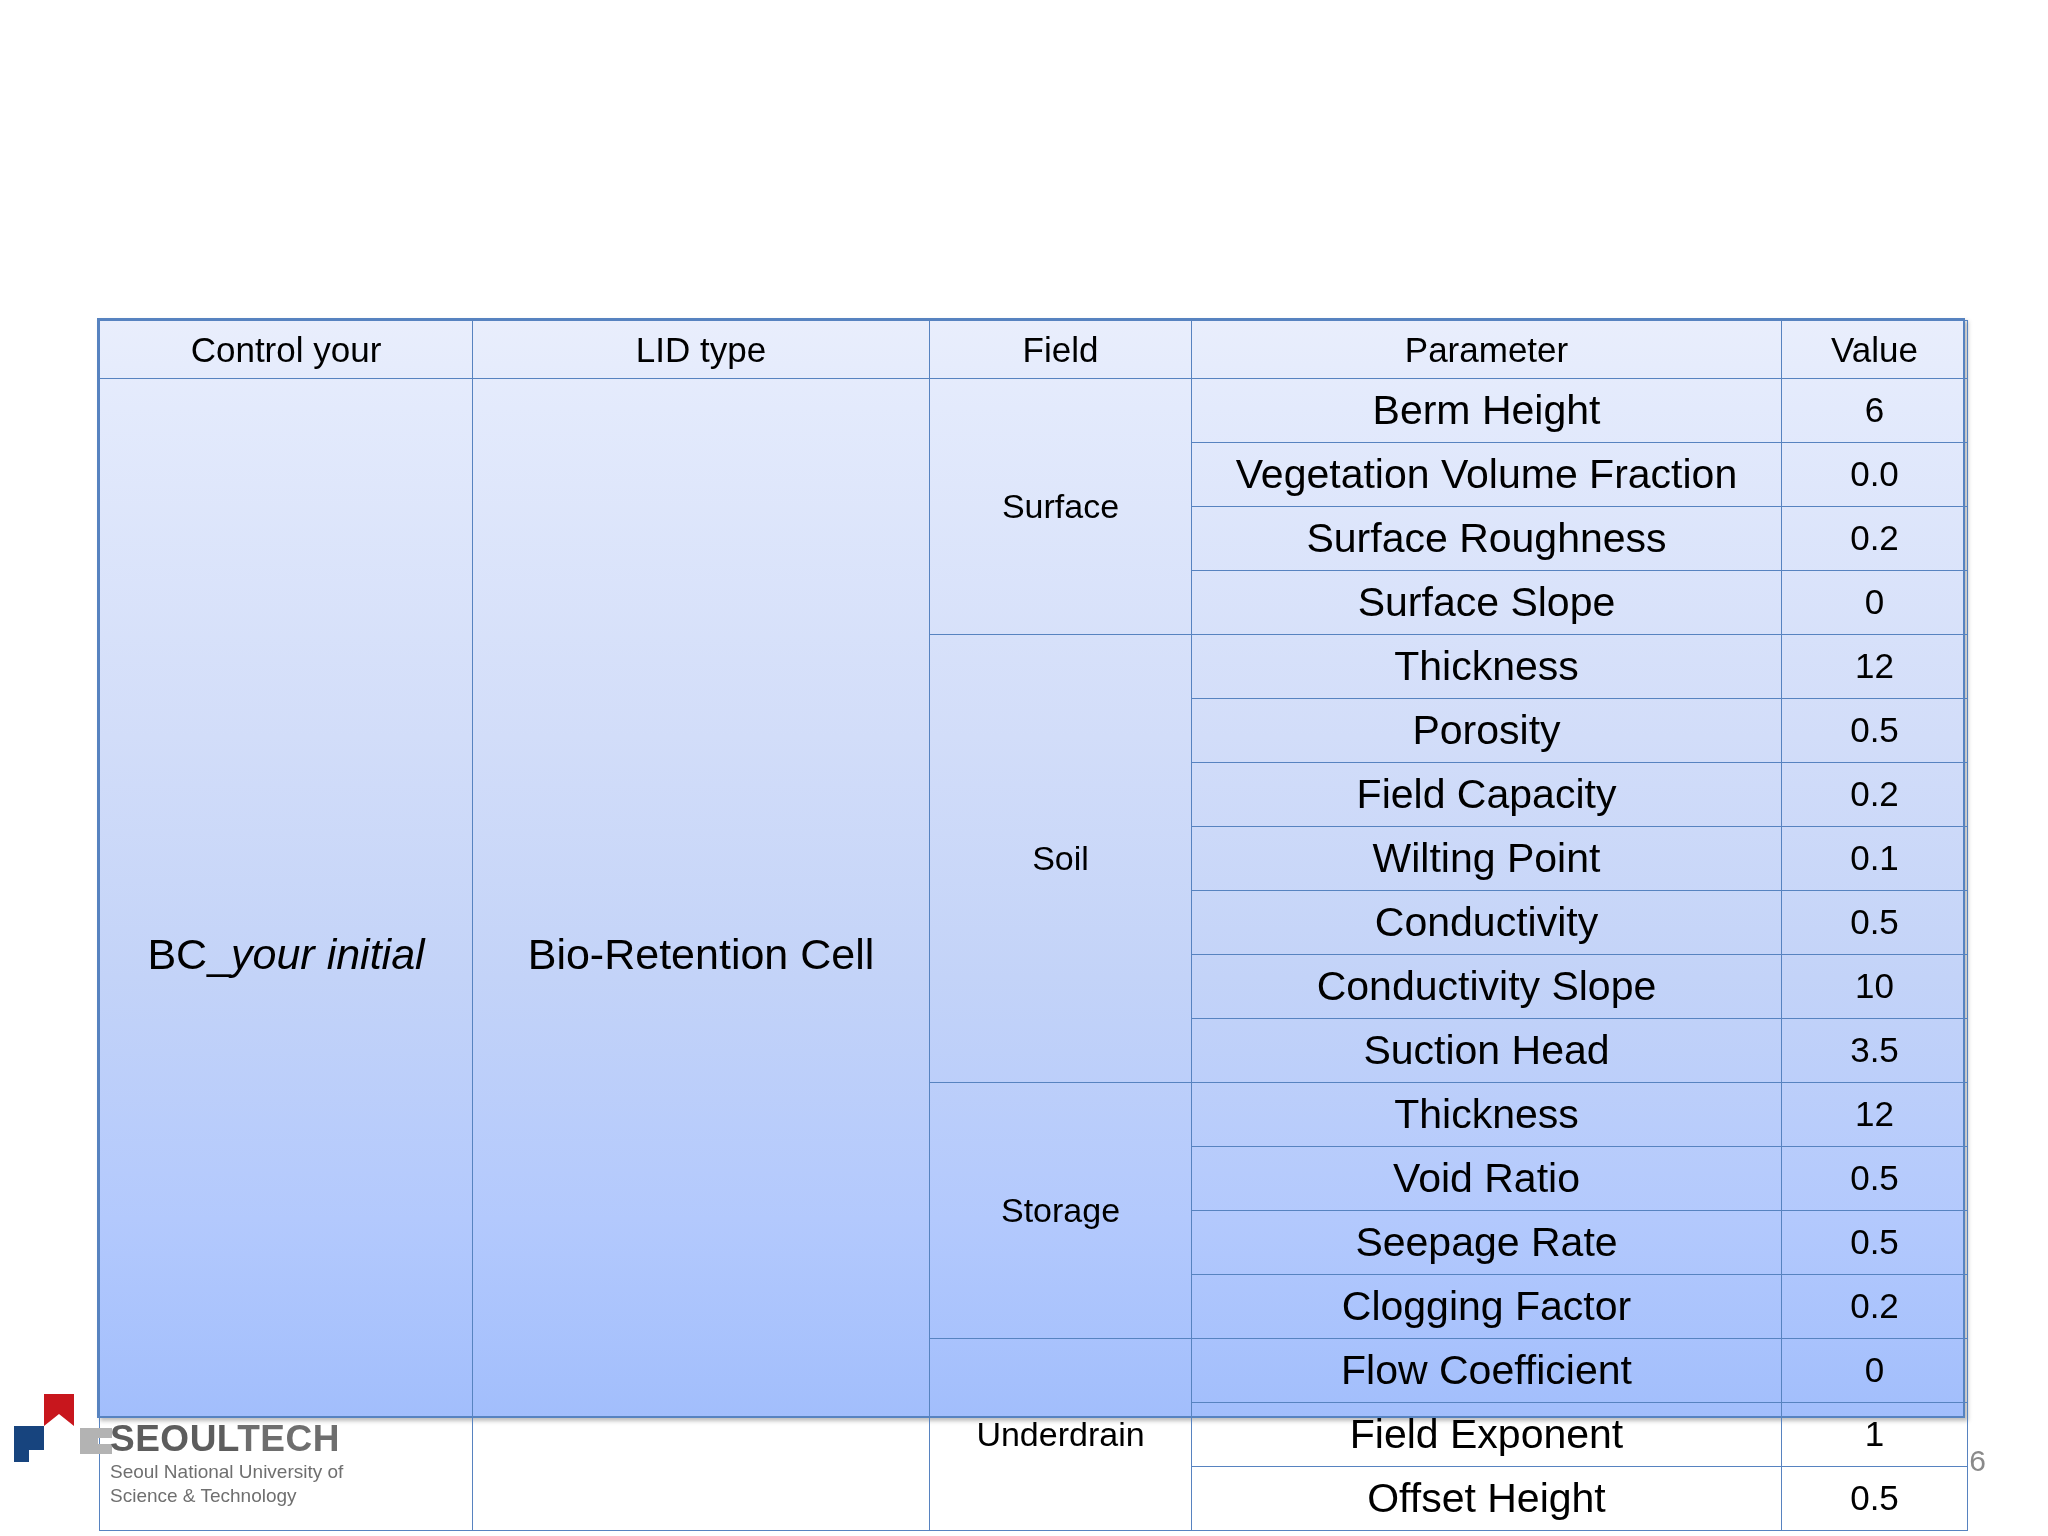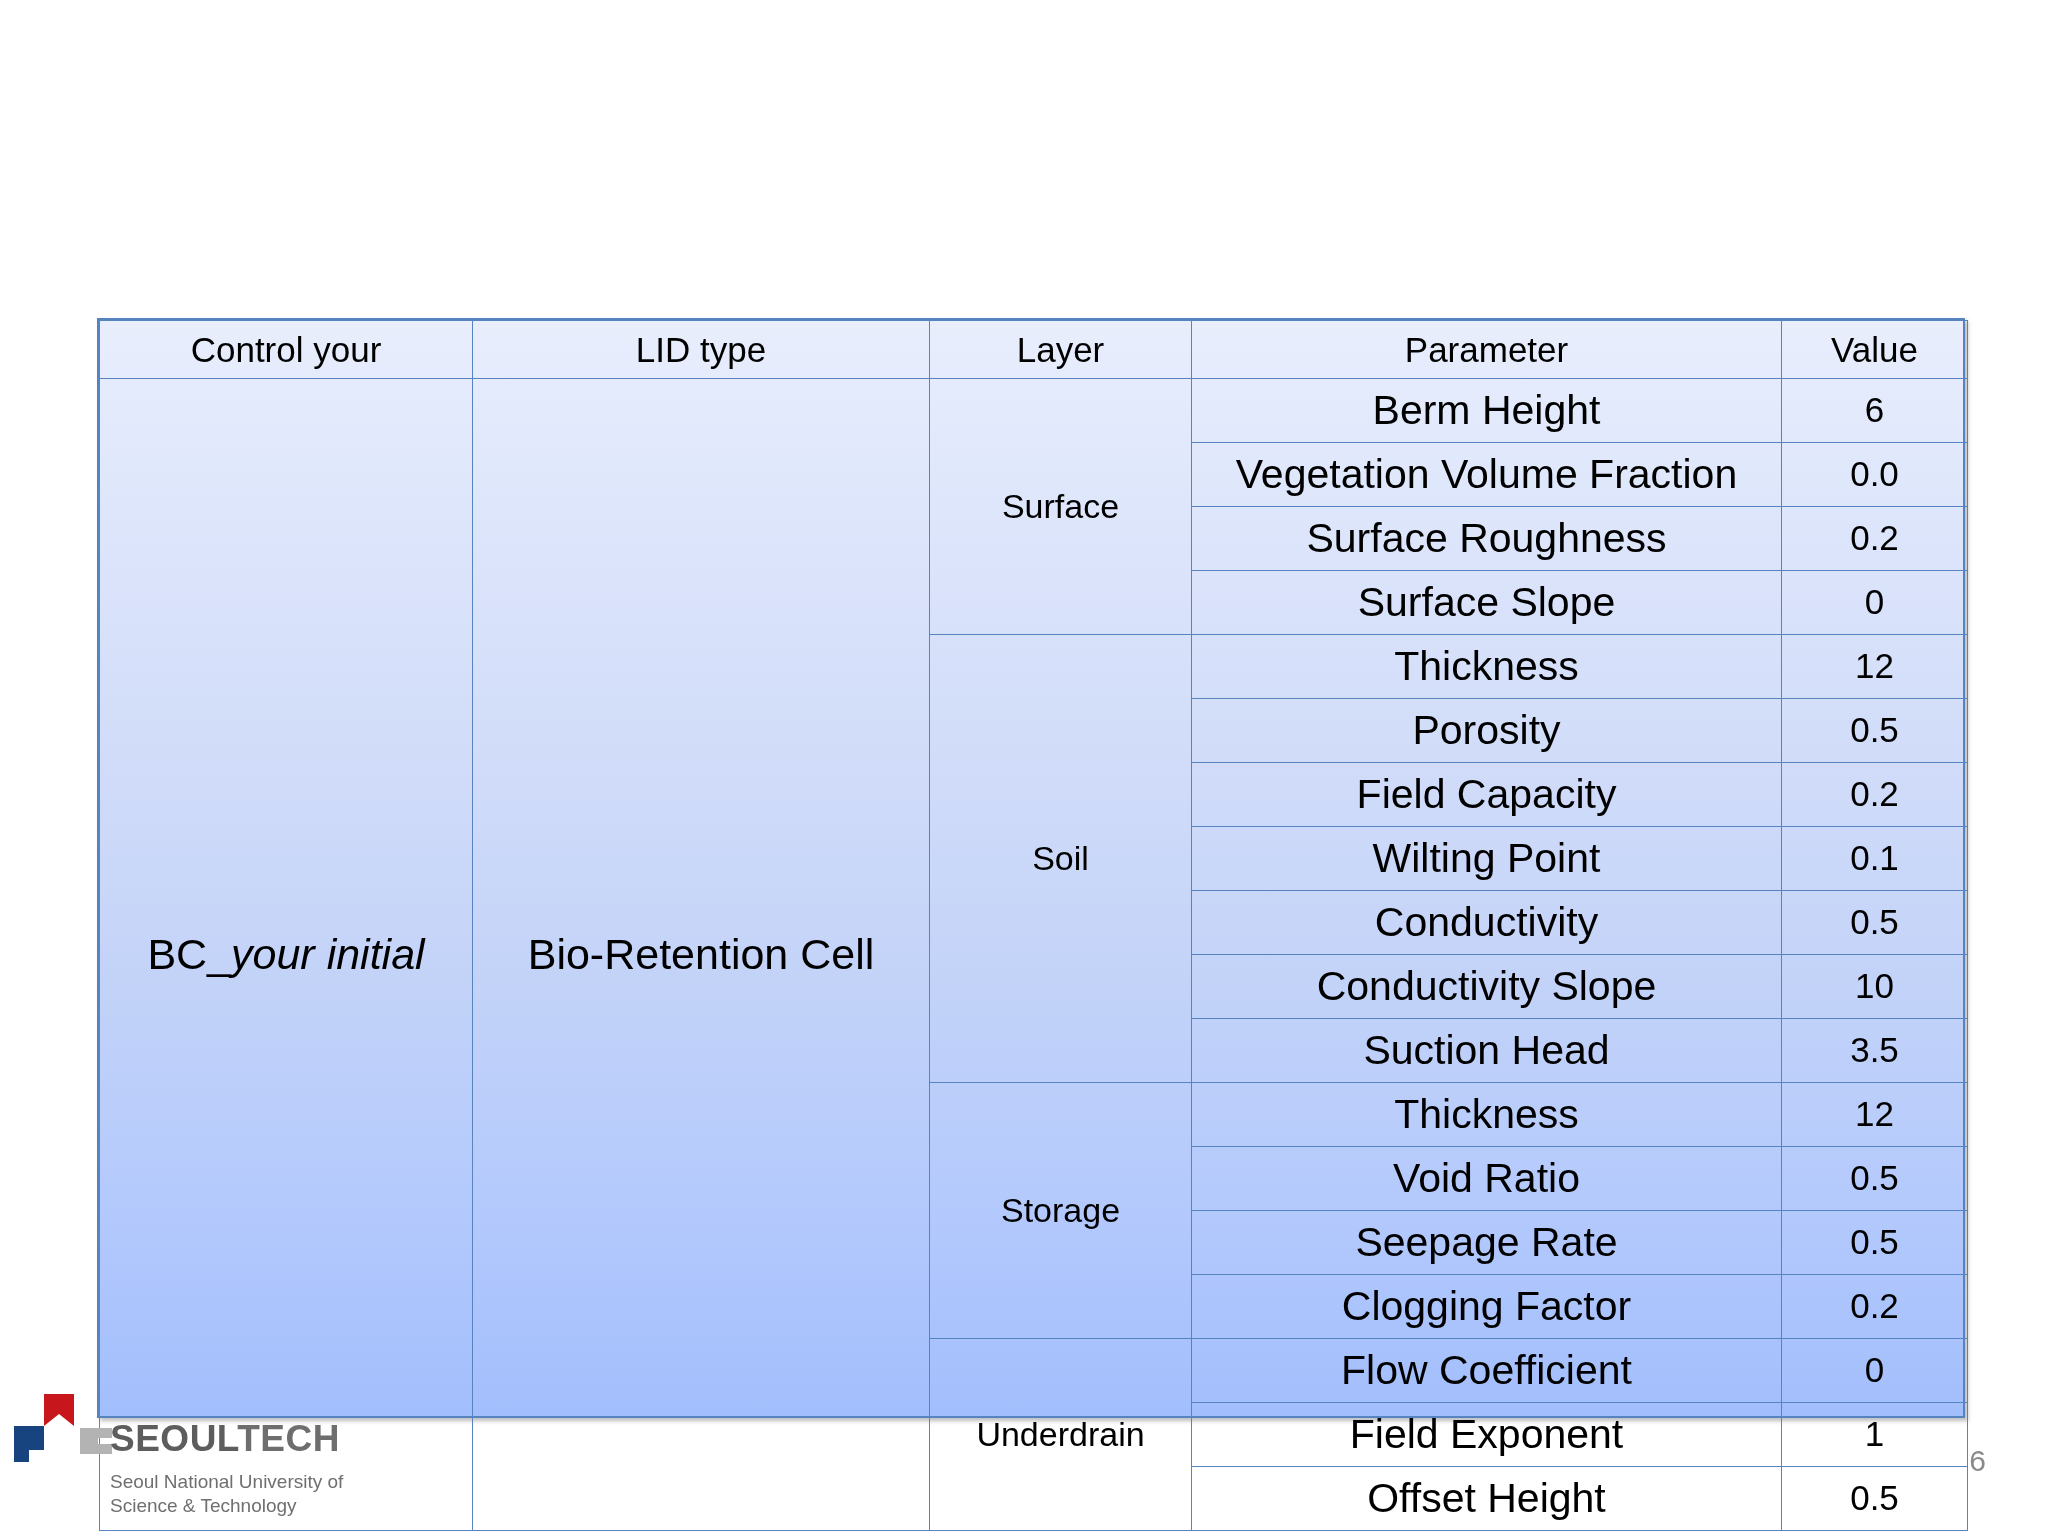--- a/index.html
+++ b/index.html
@@ -131,21 +131,21 @@
     color: #5d5d5d;
     letter-spacing: 0.5px;
     line-height: 1;
     white-space: nowrap;
   }
   #seoultech-word .tech {
     color: #6e6e6e;
     text-align: center;
   }
   #seoultech-sub {
-    margin-top: 13px;
+    margin-top: 3px;
     font-size: 19px;
     color: #6f6f6f;
     line-height: 1.25;
     white-space: nowrap;
   }
 
   
   #page-number {
     position: absolute;
     right: 62px;
@@ -166,21 +166,21 @@
         <col class="c-control">
         <col class="c-lidtype">
         <col class="c-layer">
         <col class="c-param">
         <col class="c-value">
       </colgroup>
       <thead>
         <tr>
           <th>Control your</th>
           <th>LID type</th>
-          <th>Layer</th>
+          <th>Field</th>
           <th>Parameter</th>
           <th>Value</th>
         </tr>
       </thead>
       <tbody id="table-body">
           <tr>
             <td class="control-cell" rowspan="18"><span>BC_</span><span class="ital">your initial</span></td>
             <td class="lidtype-cell" rowspan="18">Bio-Retention Cell</td>
             <td class="layer-cell" rowspan="4">Surface</td>
             <td class="param-cell">Berm Height</td>

